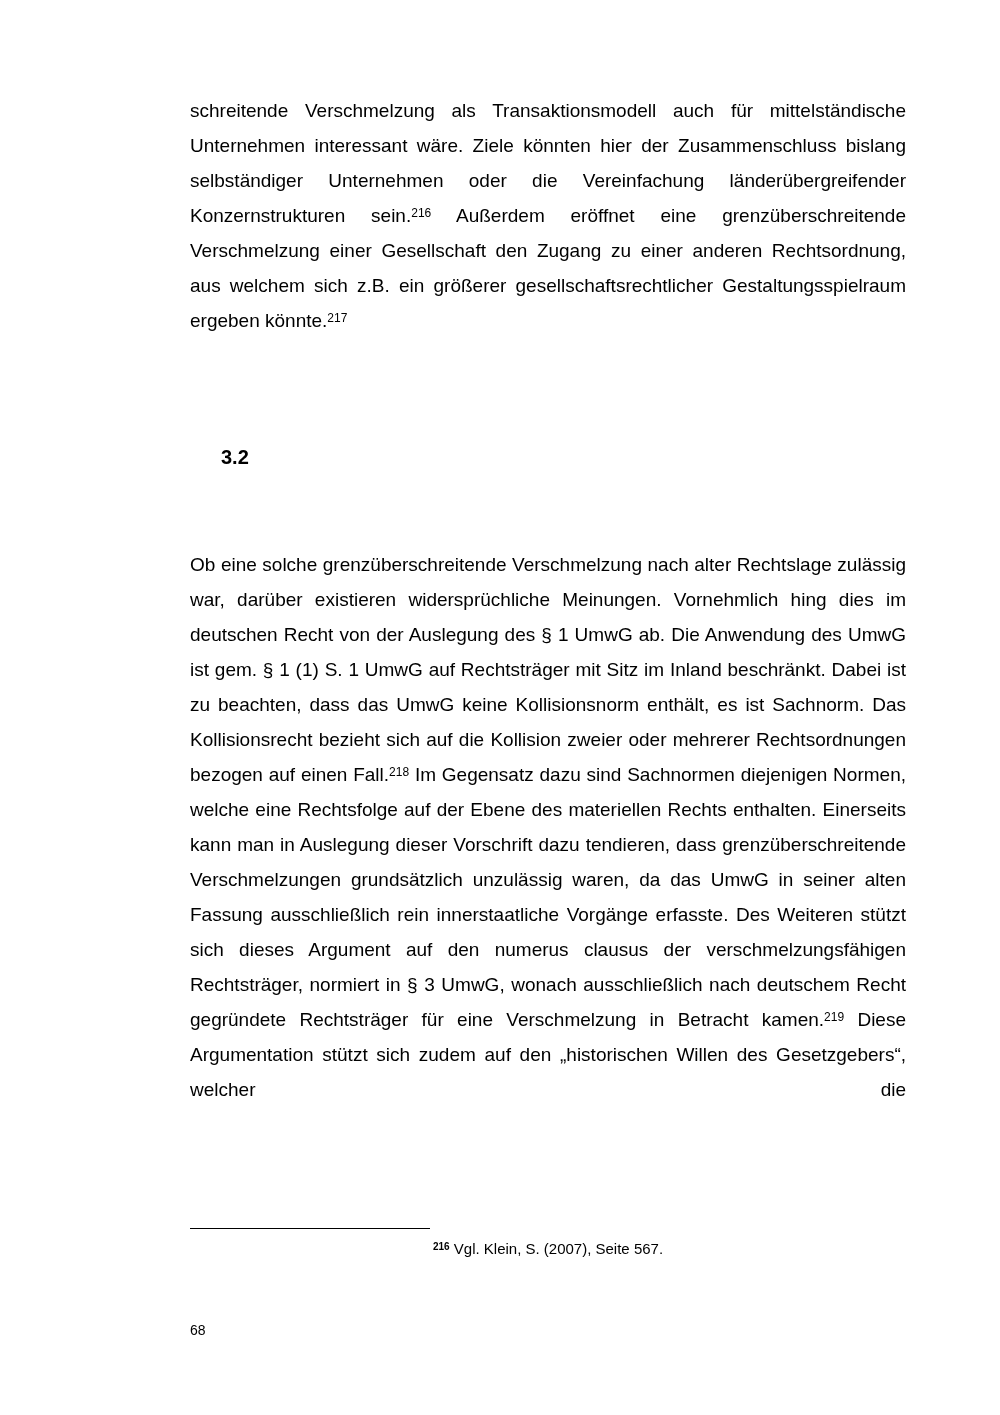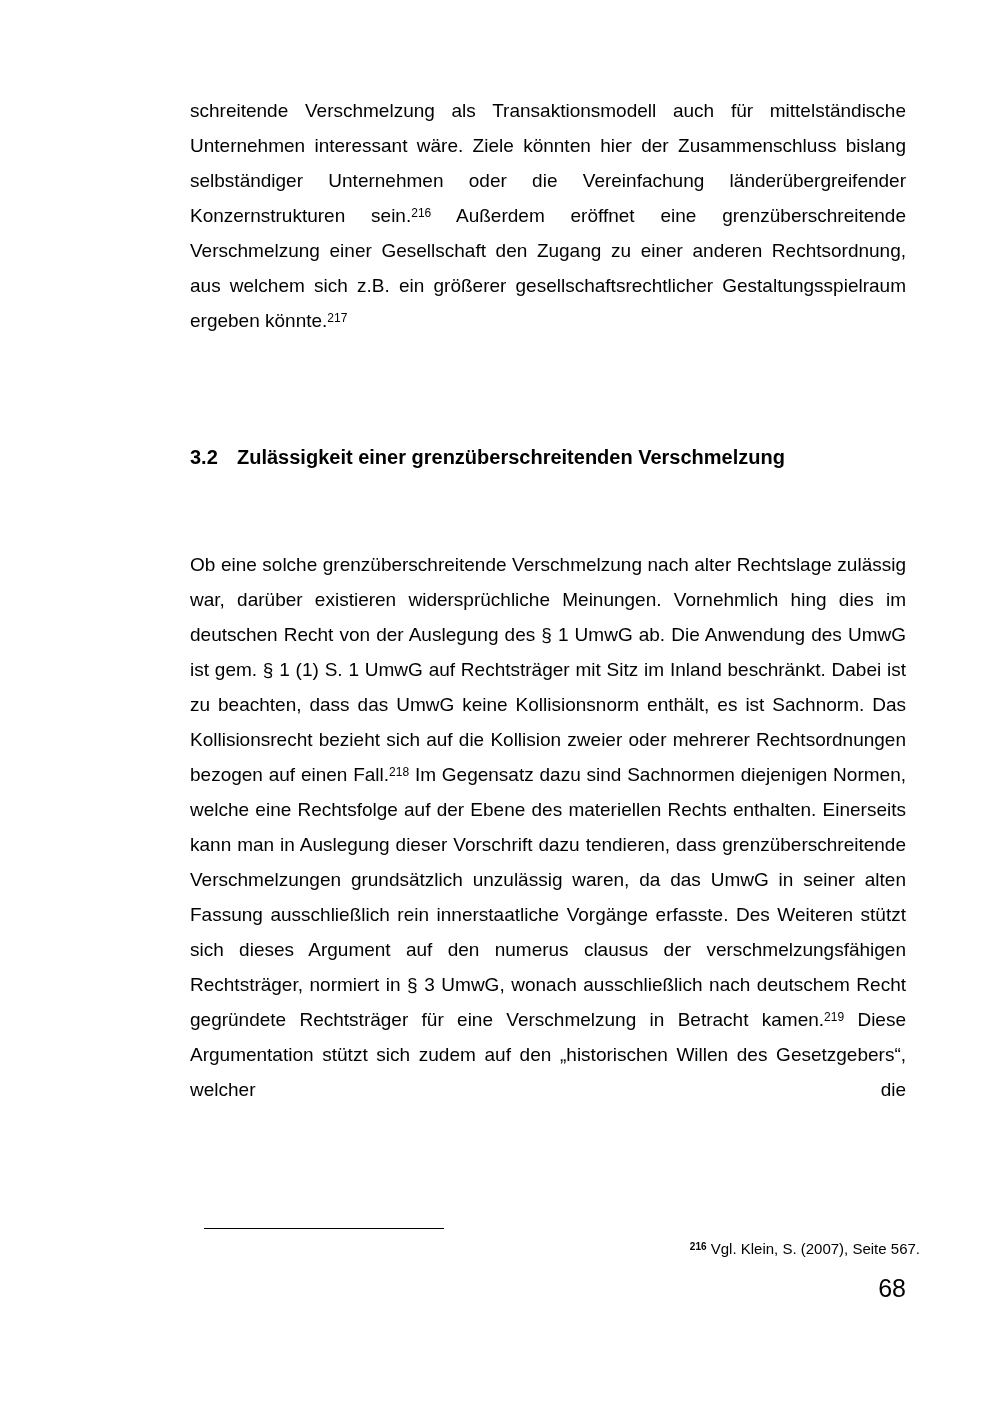--- a/index.html
+++ b/index.html
@@ -36,62 +36,60 @@
   .heading {
     position: absolute;
     left: 190px;
     top: 443px;
     width: 716px;
     font-size: 20px;
     font-weight: bold;
     display: flex;
     line-height: 28px;
   }
-  .heading-number { width: 47px; flex: 0 0 auto; }
+  .heading-number { width: 47px; flex: 0 0 auto; margin-left: 31px; }
   .footnotes {
     position: absolute;
-    left: 204px;
+    left: 190px;
     top: 1228px;
     width: 716px;
     font-size: 15px;
     line-height: 23px;
-    text-align: right;
+    text-align: center;
   }
   .footnote-rule {
     width: 240px;
     border-top: 1px solid #000000;
     margin-bottom: 8px;
   }
   .footnote sup {
     font-size: 10px;
     font-weight: bold;
     line-height: 0;
     position: relative;
     top: -0.4em;
     vertical-align: baseline;
   }
   .page-number {
     position: absolute;
     left: 190px;
-    top: 1274px;
+    top: 1322px;
     width: 716px;
-    text-align: right;
-    font-size: 25px;
+    font-size: 14px;
   }
 </style>
 </head>
 <body>
 
 <div class="page">
 
   <p class="content body-text para1"><span>schreitende Verschmelzung als Transaktionsmodell auch für mittelständische Unternehmen interessant wäre. Ziele könnten hier der Zusammenschluss bislang selbständiger Unternehmen oder die Vereinfachung länderüber­greifender Konzernstrukturen sein.</span><sup>216</sup><span> Außerdem eröffnet eine grenzüber­schreitende Verschmelzung einer Gesellschaft den Zugang zu einer anderen Rechtsordnung, aus welchem sich z.B. ein größerer gesellschaftsrechtlicher Gestaltungsspielraum ergeben könnte.</span><sup>217</sup></p>
 
   <h2 class="heading">
       <span class="heading-number">3.2</span>
-      <span>Zulässigkeit einer grenzüberschreitenden Verschmelzung</span>
     </h2>
 
   <p class="content body-text justify-last para2"><span>Ob eine solche grenzüberschreitende Verschmelzung nach alter Rechtslage zulässig war, darüber existieren widersprüchliche Meinungen. Vornehmlich hing dies im deutschen Recht von der Auslegung des § 1 UmwG ab. Die Anwendung des UmwG ist gem. § 1 (1) S. 1 UmwG auf Rechtsträger mit Sitz im Inland beschränkt. Dabei ist zu beachten, dass das UmwG keine Kollisionsnorm enthält, es ist Sachnorm. Das Kollisionsrecht bezieht sich auf die Kollision zweier oder mehrerer Rechtsordnungen bezogen auf einen Fall.</span><sup>218</sup><span> Im Gegensatz dazu sind Sachnormen diejenigen Normen, welche eine Rechtsfolge auf der Ebene des materiellen Rechts enthalten. Einerseits kann man in Auslegung dieser Vorschrift dazu tendieren, dass grenzüberschreitende Verschmelzungen grundsätzlich unzulässig waren, da das UmwG in seiner alten Fassung ausschließlich rein innerstaatliche Vorgänge erfasste. Des Weiteren stützt sich dieses Argument auf den numerus clausus der verschmelzungsfähigen Rechtsträger, normiert in § 3 UmwG, wonach ausschließlich nach deutschem Recht gegründete Rechtsträger für eine Verschmelzung in Betracht kamen.</span><sup>219</sup><span> Diese Argumentation stützt sich zudem auf den „historischen Willen des Gesetzgebers“, welcher die</span></p>
 
   <div class="footnotes">
     <div class="footnote-rule"></div>
     <div class="footnote"><sup>216</sup> <span>Vgl. Klein, S. (2007), Seite 567.</span></div>
   </div>
 
   <div class="page-number">68</div>

